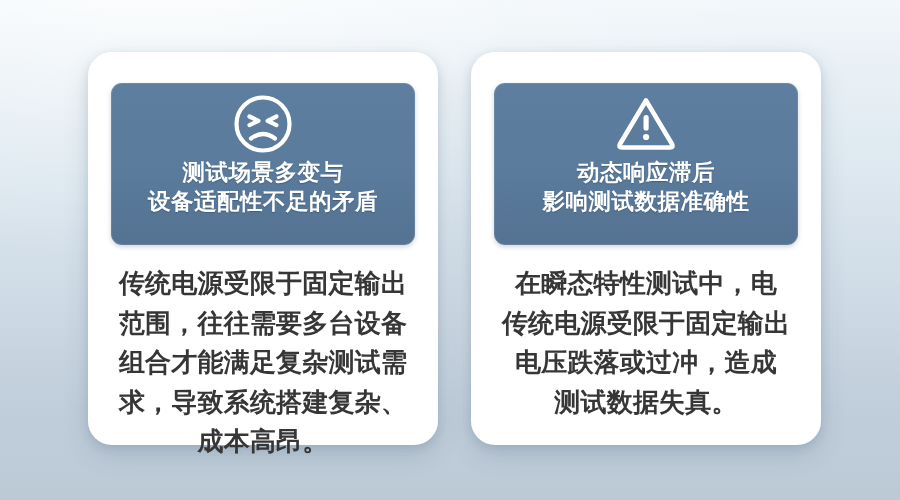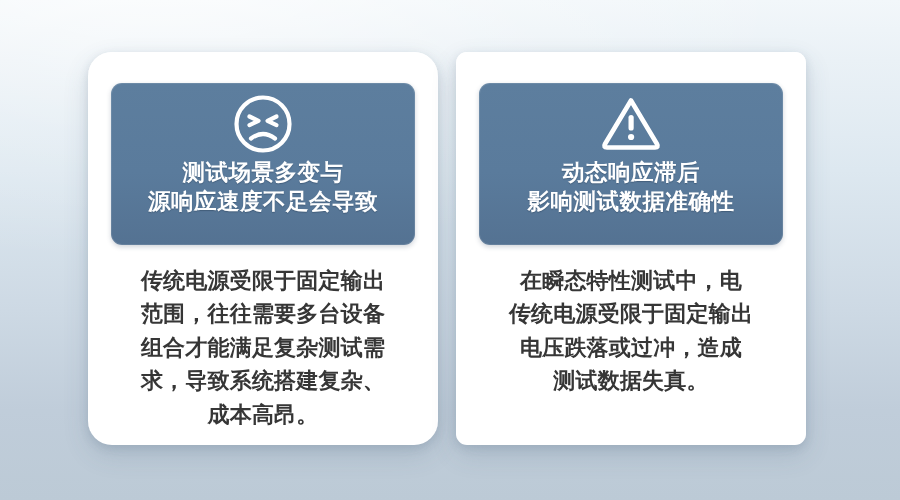--- a/index.html
+++ b/index.html
@@ -46,21 +46,21 @@
     height: 393px;
     background: #ffffff;
     border-radius: 24px;
     box-shadow:
       0 3px 10px rgba(60,85,110,0.16),
       0 10px 26px rgba(60,85,110,0.16),
       0 1px 0 rgba(255,255,255,0.9) inset;
     box-sizing: border-box;
   }
   .card.left  { left: 88px; }
-  .card.right { left: 456px; border-radius: 11px; }
+  .card.right { left: 471px; }
 
   .panel {
     position: absolute;
     left: 23px;
     top: 31px;
     width: 304px;
     height: 162px;
     border-radius: 11px;
     background: linear-gradient(to bottom, #5d7e9e 0%, #5a7b9c 55%, #547292 100%);
     box-shadow:
@@ -94,21 +94,21 @@
     text-shadow: 0 1px 1px rgba(30,50,72,0.35);
     white-space: pre-line;
   }
 
   .body-text {
     position: absolute;
     left: 22px;
     right: 22px;
     top: 212px;
     color: #363636;
-    font-size: 22px;
+    font-size: 26px;
     font-weight: bold;
     line-height: 1.52;
     text-align: center;
     letter-spacing: 0.2px;
     white-space: pre-line;
   }
 </style>
 </head>
 <body>
 
@@ -124,21 +124,21 @@
 
           <polyline points="18.5,24.5 27.5,28.8 18.5,33.1" fill="none" stroke="#ffffff" stroke-width="4.2" stroke-linecap="round" stroke-linejoin="round"></polyline>
 
           <polyline points="45.5,24.5 36.5,28.8 45.5,33.1" fill="none" stroke="#ffffff" stroke-width="4.2" stroke-linecap="round" stroke-linejoin="round"></polyline>
 
           <path d="M20,46.5 Q32,37.5 44,46.5" fill="none" stroke="#ffffff" stroke-width="4.2" stroke-linecap="round"></path>
         </svg>
       </span>
 
       <div class="panel-title">测试场景多变与
-源响应速度不足会导致</div>
+设备适配性不足的矛盾</div>
     </div>
 
     <div class="body-text">传统电源受限于固定输出
 范围，往往需要多台设备
 组合才能满足复杂测试需
 求，导致系统搭建复杂、
 成本高昂。</div>
   </div>
 
   <div class="card right">

